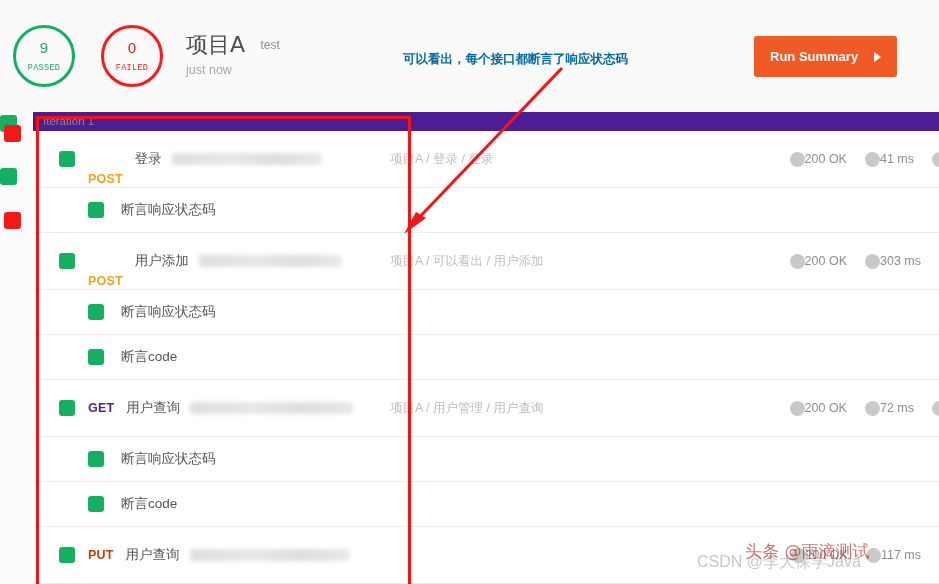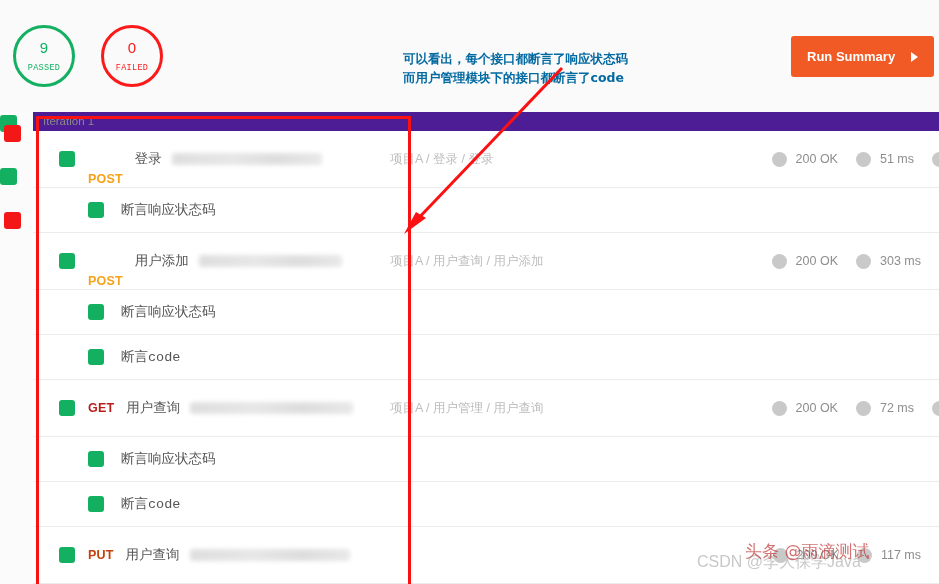--- a/index.html
+++ b/index.html
@@ -106,21 +106,20 @@
     background: #f15a24;
     border-radius: 3px;
     color: #ffffff;
     font-size: 13px;
     font-weight: bold;
     display: flex;
     align-items: center;
     box-sizing: border-box;
     padding: 0 16px;
     cursor: pointer;
-    margin-left: 37px;
   }
   .run-summary-btn .label { flex: 1; }
   .rs-arrow {
     width: 0; height: 0;
     border-left: 7px solid #ffffff;
     border-top: 5px solid transparent;
     border-bottom: 5px solid transparent;
   }
 
   
@@ -167,21 +166,21 @@
     flex: none;
   }
   .method {
     font-size: 12.5px;
     font-weight: bold;
     margin-left: 13px;
     flex: none;
     letter-spacing: 0.2px;
   }
   .m-post { color: #f7a21a; margin-top: 40px; }
-  .m-get  { color: #b91c1c; }
+  .m-get  { color: #4c1d95; }
   .m-put  { color: #c2410c; }
   .req-name {
     font-size: 13.5px;
     color: #555555;
     margin-left: 12px;
     flex: none;
     font-family: "DejaVu Sans", sans-serif;
   }
   .req-url {
     margin-left: 10px;
@@ -208,21 +207,20 @@
   }
   .meta-dot {
     width: 15px; height: 15px;
     border-radius: 50%;
     background: #c9c9c9;
     flex: none;
   }
   .meta-text {
     font-size: 12.5px;
     color: #8d8d8d;
-    margin-left: 9px;
     margin-right: 18px;
     white-space: nowrap;
   }
   .meta-dot-partial {
     width: 15px; height: 15px;
     border-radius: 50%;
     background: #c9c9c9;
     margin-right: -8px;
     flex: none;
   }
@@ -239,21 +237,21 @@
     width: 16px; height: 16px;
     border-radius: 3px;
     background: #13b062;
     margin-left: 55px;
     flex: none;
   }
   .assert-label {
     font-size: 13.5px;
     color: #555555;
     margin-left: 17px;
-    font-family: Liberation Mono, monospace;
+    font-family: Liberation Sans, sans-serif;
   }
 
   
   .red-box {
     position: absolute;
     left: 36px;
     top: 116px;
     width: 375px;
     height: 480px;
     border: 3px solid #fb1111;
@@ -298,24 +296,30 @@
   <div class="stat-circle stat-passed">
     <div class="stat-num">9</div>
     <div class="stat-label">PASSED</div>
   </div>
 
   <div class="stat-circle stat-failed">
     <div class="stat-num">0</div>
     <div class="stat-label">FAILED</div>
   </div>
 
+  <div class="title-block">
+    <div>
+      <span class="run-title">项目A</span>
+      <span class="run-subtitle">test</span>
+    </div>
+    <div class="run-time">just now</div>
+  </div>
 
   <div class="annotation">
     <div>可以看出，每个接口都断言了响应状态码</div>
-    <div>而用户管理模块下的接口都断言了code</div>
   </div>
 
   <div class="run-summary-btn">
     <span class="label">Run Summary</span>
     <span class="rs-arrow"></span>
   </div>
 </div>
 
 <div id="gutter">
     <div class="gutter-marker gm-green" style="left: 0px; top: 115px;"></div>
@@ -330,34 +334,34 @@
       <div class="req-row">
         <div class="status-chip"></div>
         <div class="method m-post">POST</div>
         <div class="req-name">登录</div>
         <div class="req-url" style="width: 150px;"></div>
         <div class="breadcrumb">项目A / 登录 / 登录</div>
         <div class="meta">
           <div class="meta-dot"></div>
           <div class="meta-text">200 OK</div>
           <div class="meta-dot"></div>
-          <div class="meta-text">51 ms</div>
+          <div class="meta-text">41 ms</div>
           <div class="meta-dot-partial"></div>
         </div>
       </div>
       <div class="assert-row">
         <div class="assert-chip"></div>
         <div class="assert-label">断言响应状态码</div>
       </div>
       <div class="req-row">
         <div class="status-chip"></div>
         <div class="method m-post">POST</div>
         <div class="req-name">用户添加</div>
         <div class="req-url" style="width: 143px;"></div>
-        <div class="breadcrumb">项目A / 用户查询 / 用户添加</div>
+        <div class="breadcrumb">项目A / 可以看出 / 用户添加</div>
         <div class="meta">
           <div class="meta-dot"></div>
           <div class="meta-text">200 OK</div>
           <div class="meta-dot"></div>
           <div class="meta-text">303 ms</div>
         </div>
       </div>
       <div class="assert-row">
         <div class="assert-chip"></div>
         <div class="assert-label">断言响应状态码</div>

